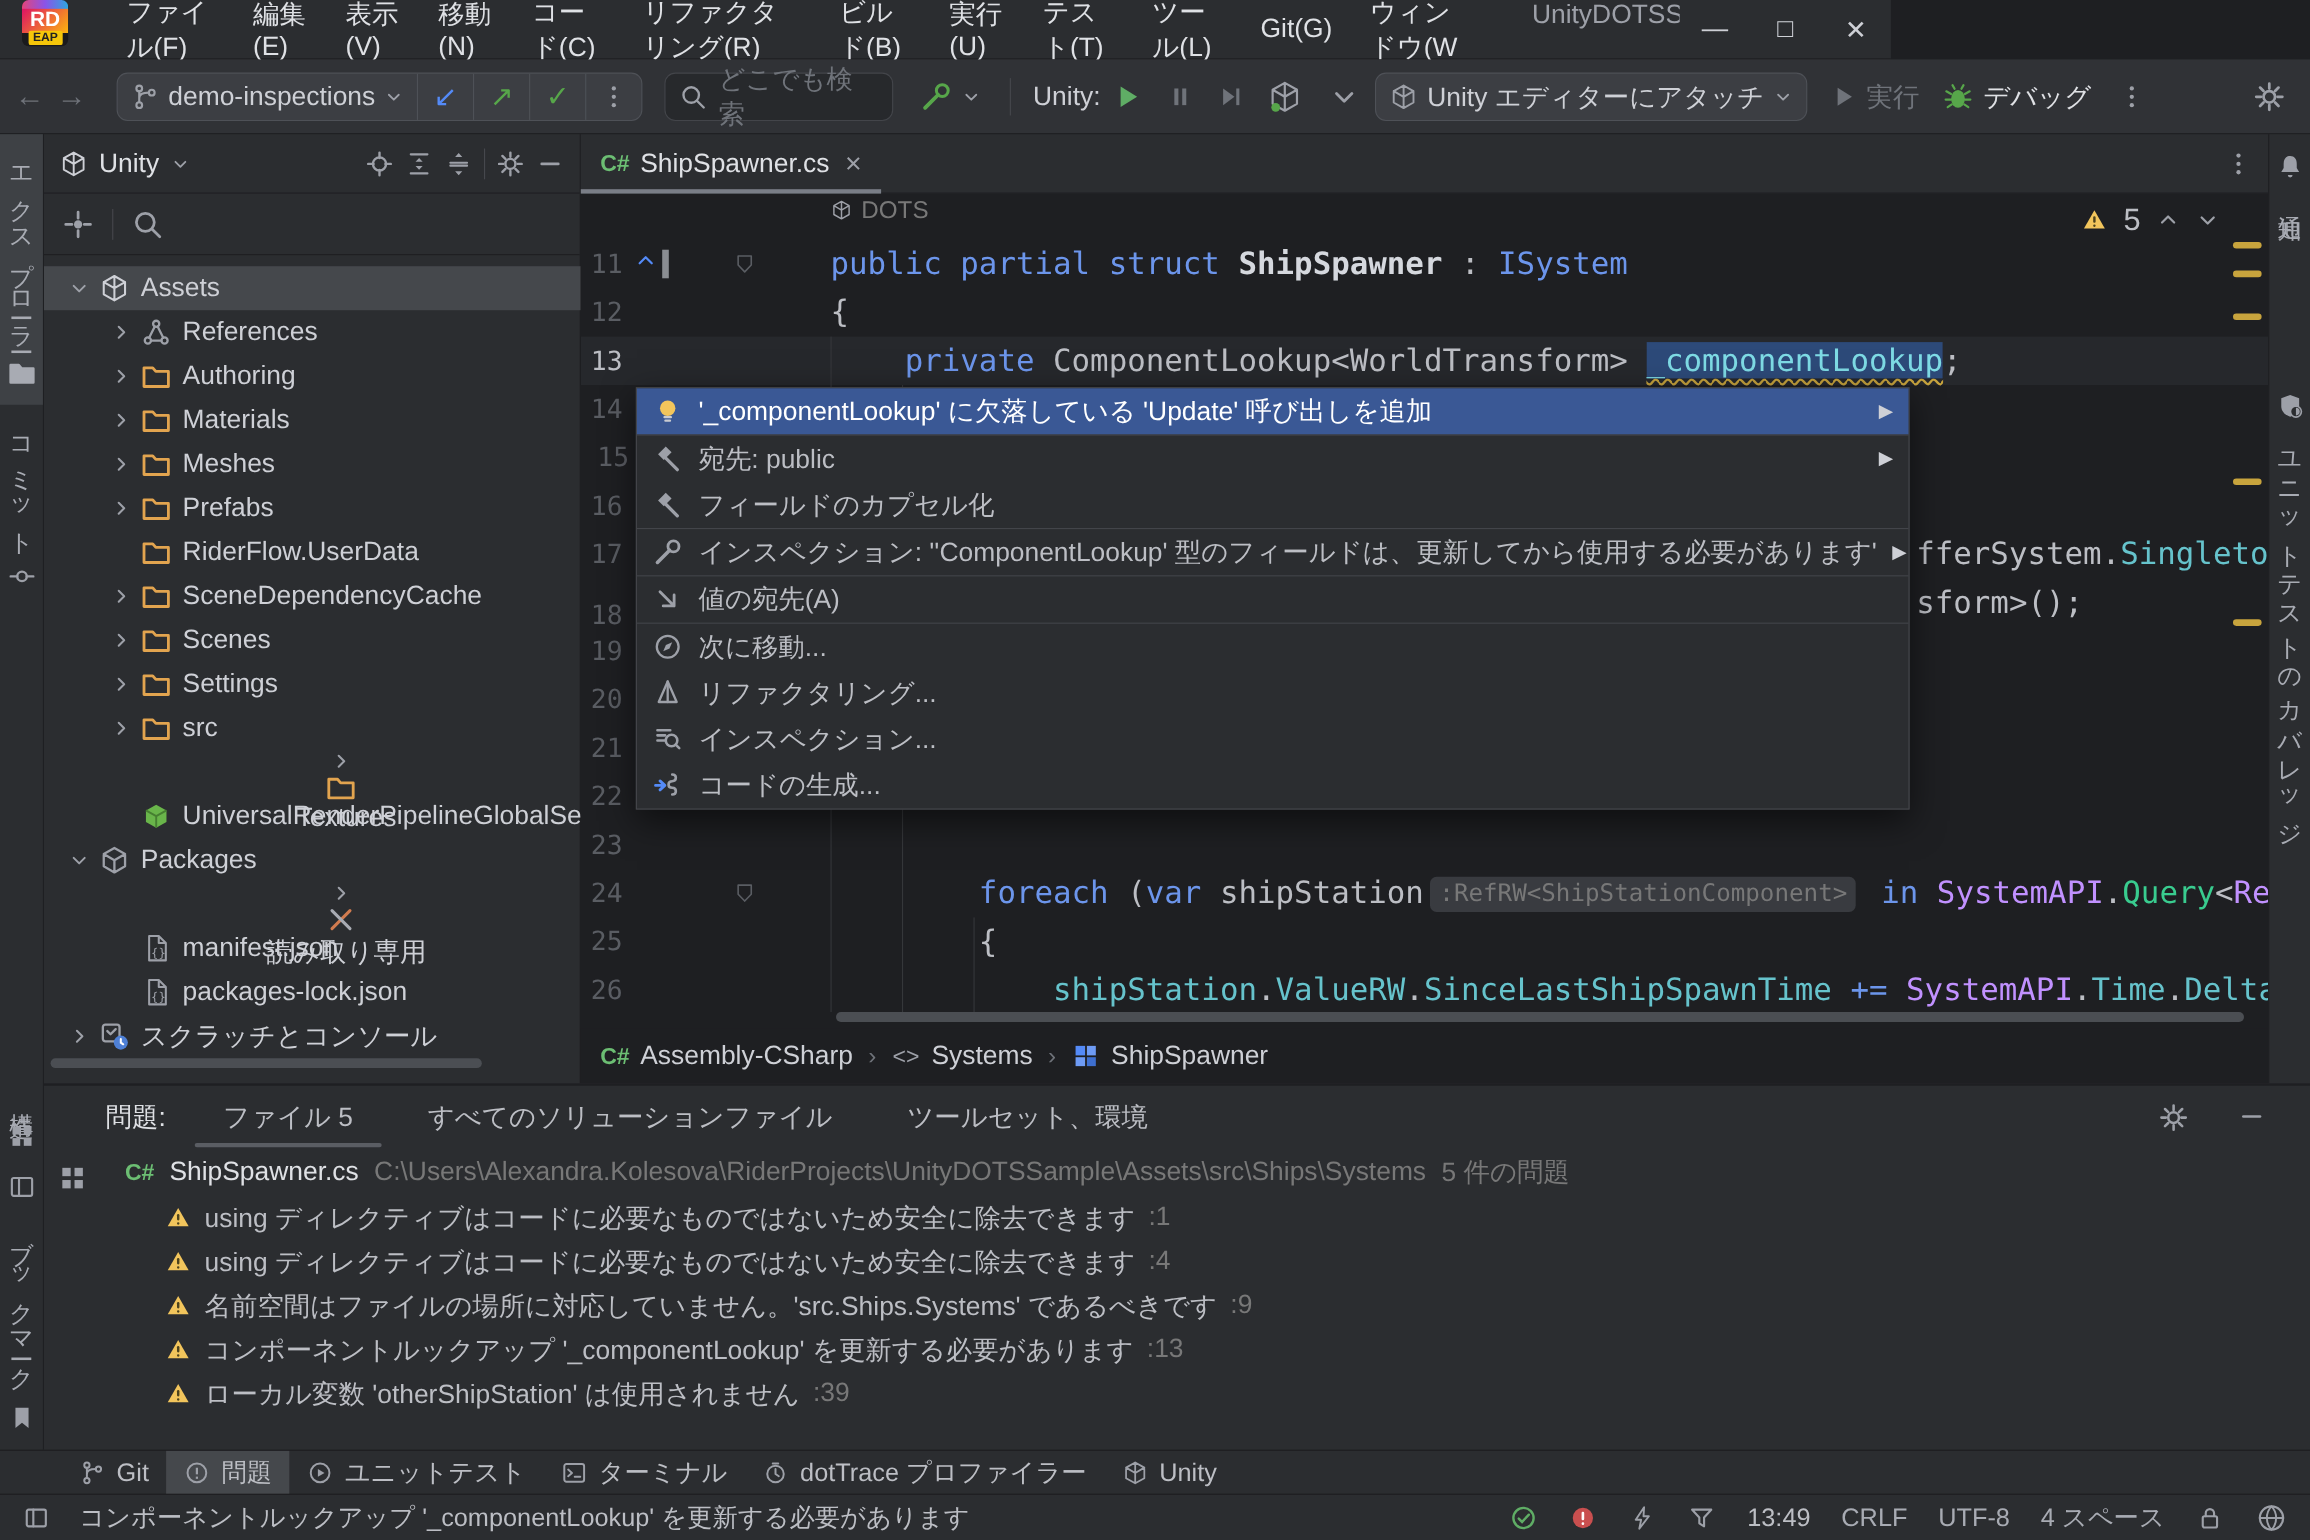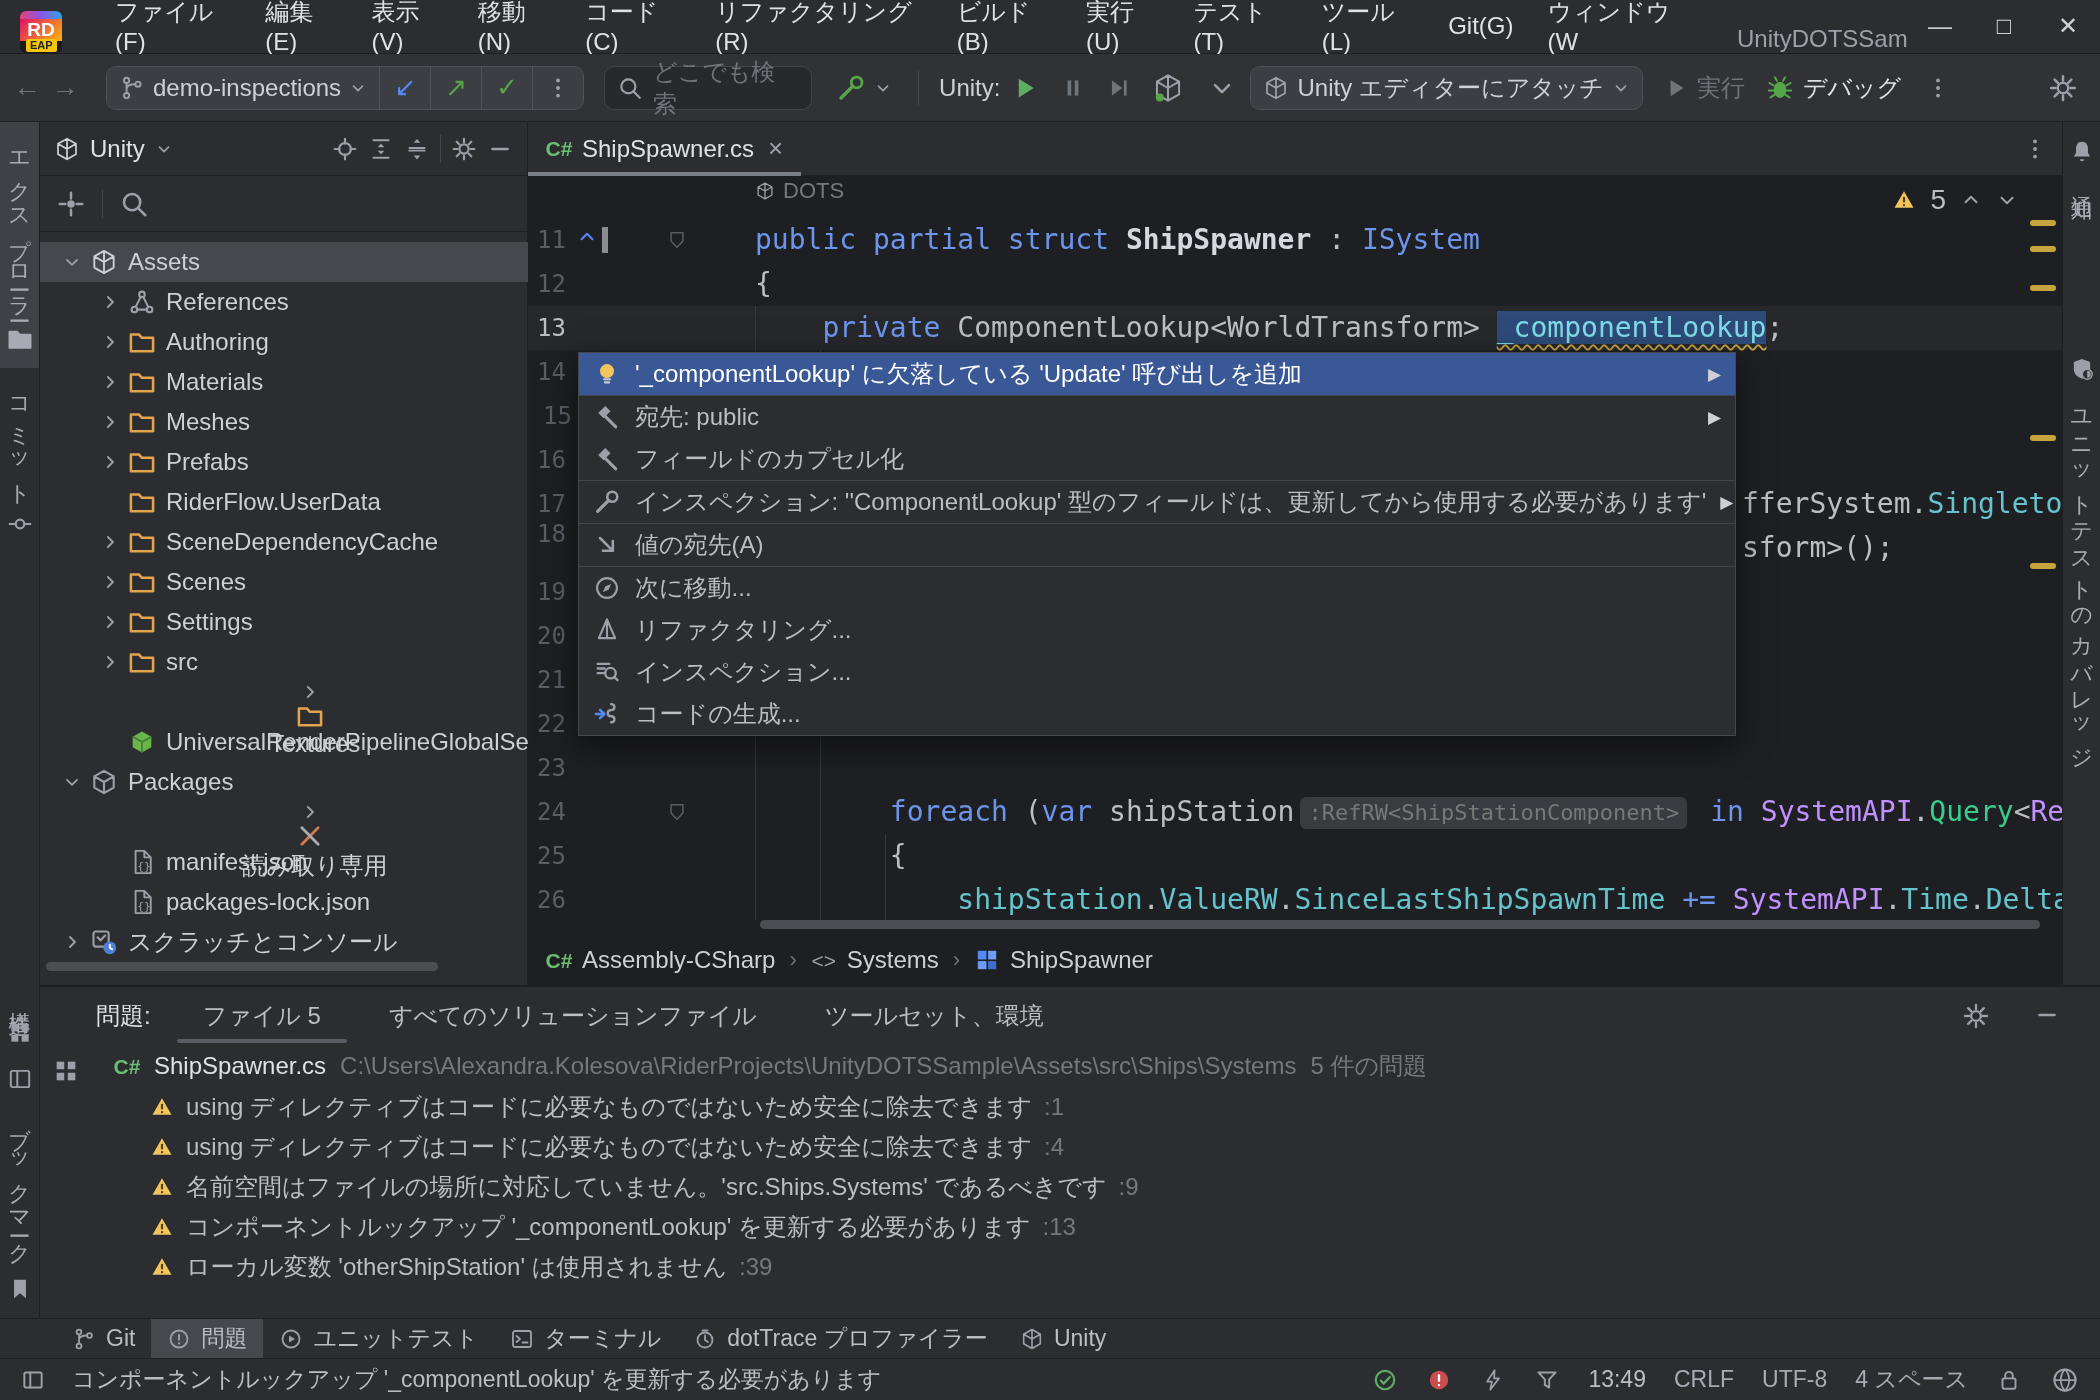--- a/index.html
+++ b/index.html
@@ -12,22 +12,22 @@
   html,body{background:#121214}
   #app{position:relative;width:2100px;height:1400px;background:var(--bg0);overflow:hidden;
        font-family:"Liberation Sans","DejaVu Sans",sans-serif;color:var(--t2);font-size:24px}
   .ic{display:inline-flex;align-items:center;justify-content:center;width:26px;height:26px;color:var(--t3);flex:none}
   .ic svg{width:100%;height:100%}
   .ic .tx{font-size:24px;line-height:1}
   .vtext{writing-mode:vertical-rl;text-orientation:mixed;font-size:22px;color:#A8ABB3;letter-spacing:3px}
   .vsep{width:1px;height:34px;background:#46484D}
 
   
-  #titlebar{position:absolute;left:0;top:0;width:2100px;height:54px;background:var(--bg1);
-            display:flex;align-items:flex-end;border-bottom:1px solid var(--border)}
+  #titlebar{position:absolute;left:0;top:0;width:1719px;height:54px;background:var(--bg1);
+            display:flex;align-items:flex-start;border-bottom:1px solid var(--border)}
   .logo{width:42px;height:42px;margin-left:20px;border-radius:6px;position:relative;background:#1a1a1c;overflow:hidden;flex:none}
   .logo .top{position:absolute;left:0;top:0;width:100%;height:10px;background:linear-gradient(90deg,#E3447A,#8A54E8,#2ea7e0)}
   .logo .rd{position:absolute;left:0;top:8px;width:100%;text-align:center;font-weight:bold;font-size:19px;color:#fff;
             background:linear-gradient(135deg,#DD1265,#FDB60D);height:22px;line-height:22px}
   .logo .eap{position:absolute;left:6px;bottom:1px;background:#F5C60A;color:#222;font-size:11px;font-weight:bold;
              padding:0 4px;border-radius:2px;line-height:13px}
   #menubar{display:flex;margin-left:36px}
   #menubar .mi{padding:0 17px;height:54px;display:flex;align-items:center;color:var(--t1);cursor:default}
   #wintitle{margin-left:34px;color:var(--t3);white-space:nowrap;overflow:hidden}
   .winbtns{margin-left:auto;display:flex;height:54px}
@@ -745,21 +745,21 @@
           <div class="cline" style="top: 42px; left: 227px;"><span class="c-kw">public partial struct </span><span class="c-tb">ShipSpawner</span><span class="c-pl"> : </span><span class="c-kw">ISystem</span></div>
           <div class="gnum" style="top: 86px;">12</div>
           <div class="cline" style="top: 86px; left: 227px;"><span class="c-pl">{</span></div>
           <div class="gnum cur" style="top: 130px;">13</div>
           <div class="cline" style="top: 130px; left: 227px;"><span class="c-pl">    </span><span class="c-kw">private </span><span class="c-pl">ComponentLookup&lt;WorldTransform&gt; </span><span class="c-sel">_componentLookup</span><span class="c-pl">;</span></div>
           <div class="gnum" style="top: 174px;">14</div>
           <div class="gnum" style="top: 218px; padding-left: 15px;">15</div>
           <div class="gnum" style="top: 262px;">16</div>
           <div class="gnum" style="top: 306px;">17</div>
           <div class="cline" style="top: 306px; left: 1214px;"><span class="c-pl">fferSystem.</span><span class="c-fd">Singleton</span></div>
-          <div class="gnum" style="top: 336px;">18</div>
+          <div class="gnum" style="top: 361px;">18</div>
           <div class="cline" style="top: 350px; left: 1214px;"><span class="c-pl">sform&gt;();</span></div>
           <div class="gnum" style="top: 394px;">19</div>
           <div class="gnum" style="top: 438px;">20</div>
           <div class="gnum" style="top: 482px;">21</div>
           <div class="gnum" style="top: 526px;">22</div>
           <div class="gnum" style="top: 570px;">23</div>
           <div class="gnum" style="top: 614px;">24</div>
           <span class="ic " style="position: absolute; left: 138px; top: 624px; width: 22px; height: 24px; color: rgb(90, 93, 99);">
             <svg viewBox="0 0 24 24" xmlns="http://www.w3.org/2000/svg">
               <path d="M5.5 4 H18.5 V13 L12 19.8 5.5 13 Z" stroke="currentColor" fill="none" stroke-linecap="round" stroke-linejoin="round" stroke-width="1.6"></path>

